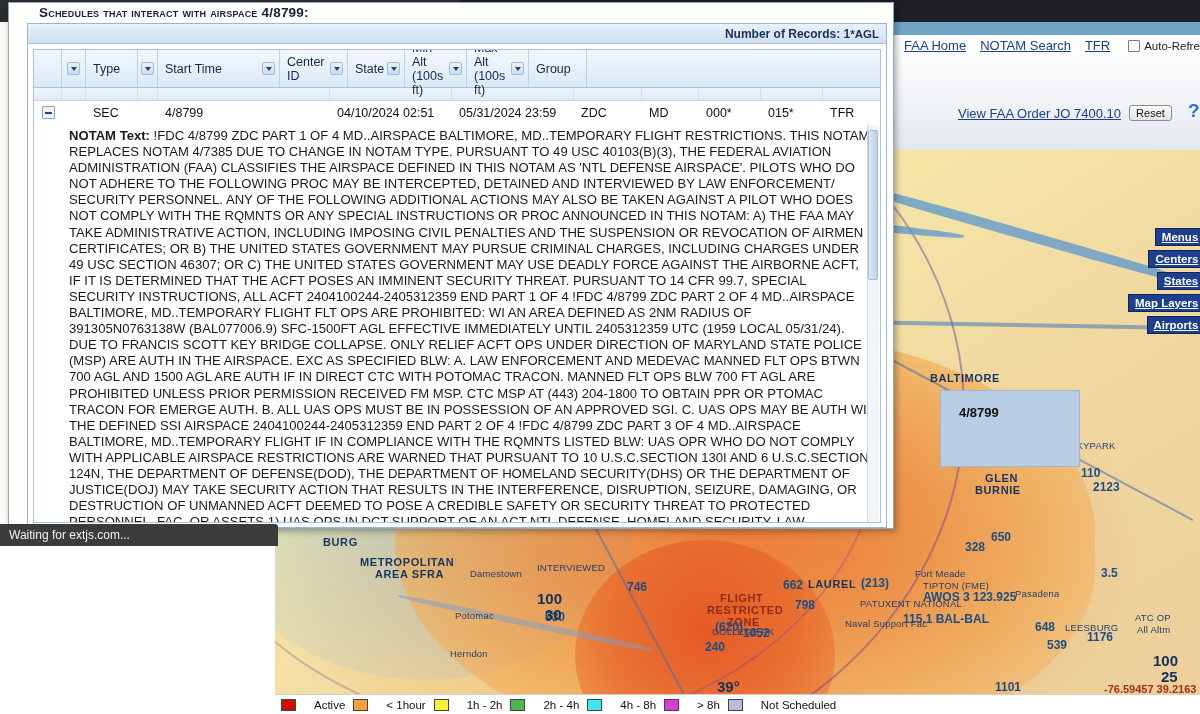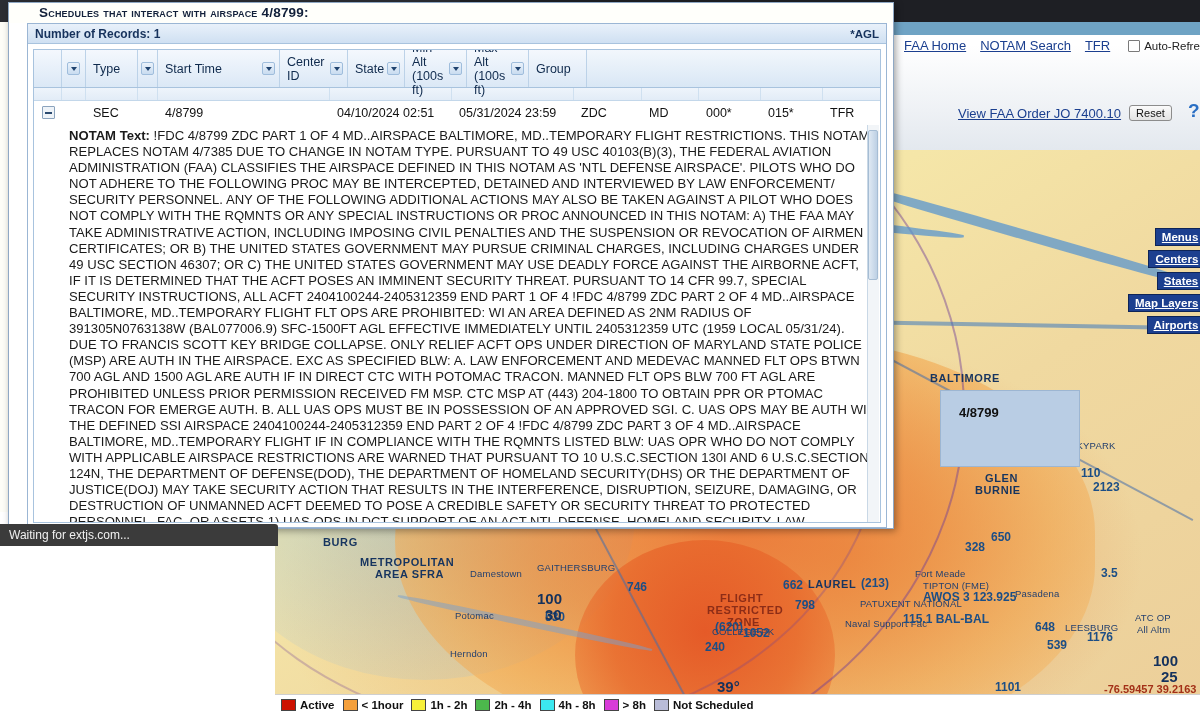--- a/index.html
+++ b/index.html
@@ -163,21 +163,21 @@
     position:absolute; left: 1104px; top: 683px; font-size: 11px; font-weight:bold;
     color: #a33017; white-space: nowrap;
   }
 
   
   .legend {
     position:absolute; left: 275px; top: 694px; width: 925px; height: 20px;
     background: #ffffff; display:flex; align-items:center; gap: 8px; padding-left: 6px;
     border-top: 1px solid #cfcfcf;
   }
-  .legend-item { display:flex; align-items:center; gap: 4px; font-weight: bold; }
+  .legend-item { display:flex; align-items:center; gap: 18px; }
   .legend-swatch { width: 15px; height: 12px; border: 1px solid #444; display:inline-block; }
   .legend-label { font-size: 11.5px; color:#111; white-space:nowrap; }
 
   
   .win {
     position:absolute; left: 8px; top: 2px; width: 886px; height: 527px;
     background: #ffffff; border: 1px solid #8fa8c4;
     box-shadow: 2px 2px 7px rgba(0,0,0,0.35);
     overflow: hidden;
   }
@@ -189,21 +189,21 @@
   }
   .win-title .plain { font-variant: normal; }
 
   .panel {
     position:absolute; left: 18px; top: 20px; width: 860px; height: 505px;
     border: 1px solid #9bb6d4; background:#ffffff;
   }
   .panel-head {
     height: 20px; background: linear-gradient(to bottom,#e9f1fa,#cfe0f2);
     border-bottom: 1px solid #a8c3de;
-    display:flex; align-items:center; justify-content:space-between;
+    display:flex; align-items:center; justify-content:flex-end;
     padding: 0 7px; font-size: 12px; font-weight: bold; color:#16325c;
   }
   .agl { color:#16325c; font-size:11.5px; font-weight:bold; }
 
   
   .grid { position:absolute; left: 5px; top: 25px; width: 848px; height: 474px;
           border:1px solid #a8c3de; background:#fff; overflow:hidden; }
   .grid-header { display:flex; height: 38px; background: linear-gradient(to bottom,#f2f7fc,#d9e7f5);
                  border-bottom:1px solid #a8c3de; }
   .hcell {
@@ -340,21 +340,21 @@
       <div id="map-labels">
           <span class="maplabel cap" style="left: 655px; top: 222px;">BALTIMORE</span>
           <span class="maplabel cap" style="left: 85px; top: 406px;">METROPOLITAN</span>
           <span class="maplabel cap" style="left: 100px; top: 418px;">AREA SFRA</span>
           <span class="maplabel cap red" style="left: 445px; top: 442px;">FLIGHT</span>
           <span class="maplabel cap red" style="left: 432px; top: 454px;">RESTRICTED</span>
           <span class="maplabel cap red" style="left: 452px; top: 466px;">ZONE</span>
           <span class="maplabel cap" style="left: 533px; top: 428px;">LAUREL</span>
           <span class="maplabel " style="left: 648px; top: 430px;">TIPTON (FME)</span>
           <span class="maplabel " style="left: 640px; top: 418px;">Fort Meade</span>
-          <span class="maplabel " style="left: 262px; top: 412px;">GAITHERSBURG</span>
+          <span class="maplabel " style="left: 262px; top: 412px;">INTERVIEWED</span>
           <span class="maplabel " style="left: 195px; top: 418px;">Damestown</span>
           <span class="maplabel " style="left: 437px; top: 476px;">COLLEGE PK</span>
           <span class="maplabel " style="left: 740px; top: 438px;">Pasadena</span>
           <span class="maplabel cap" style="left: 710px; top: 322px;">GLEN</span>
           <span class="maplabel cap" style="left: 700px; top: 334px;">BURNIE</span>
           <span class="maplabel " style="left: 795px; top: 290px;">SKYPARK</span>
           <span class="maplabel " style="left: 790px; top: 472px;">LEESBURG</span>
           <span class="maplabel " style="left: 175px; top: 498px;">Herndon</span>
           <span class="maplabel cap" style="left: 48px; top: 386px;">BURG</span>
           <span class="maplabel " style="left: 180px; top: 460px;">Potomac</span>

